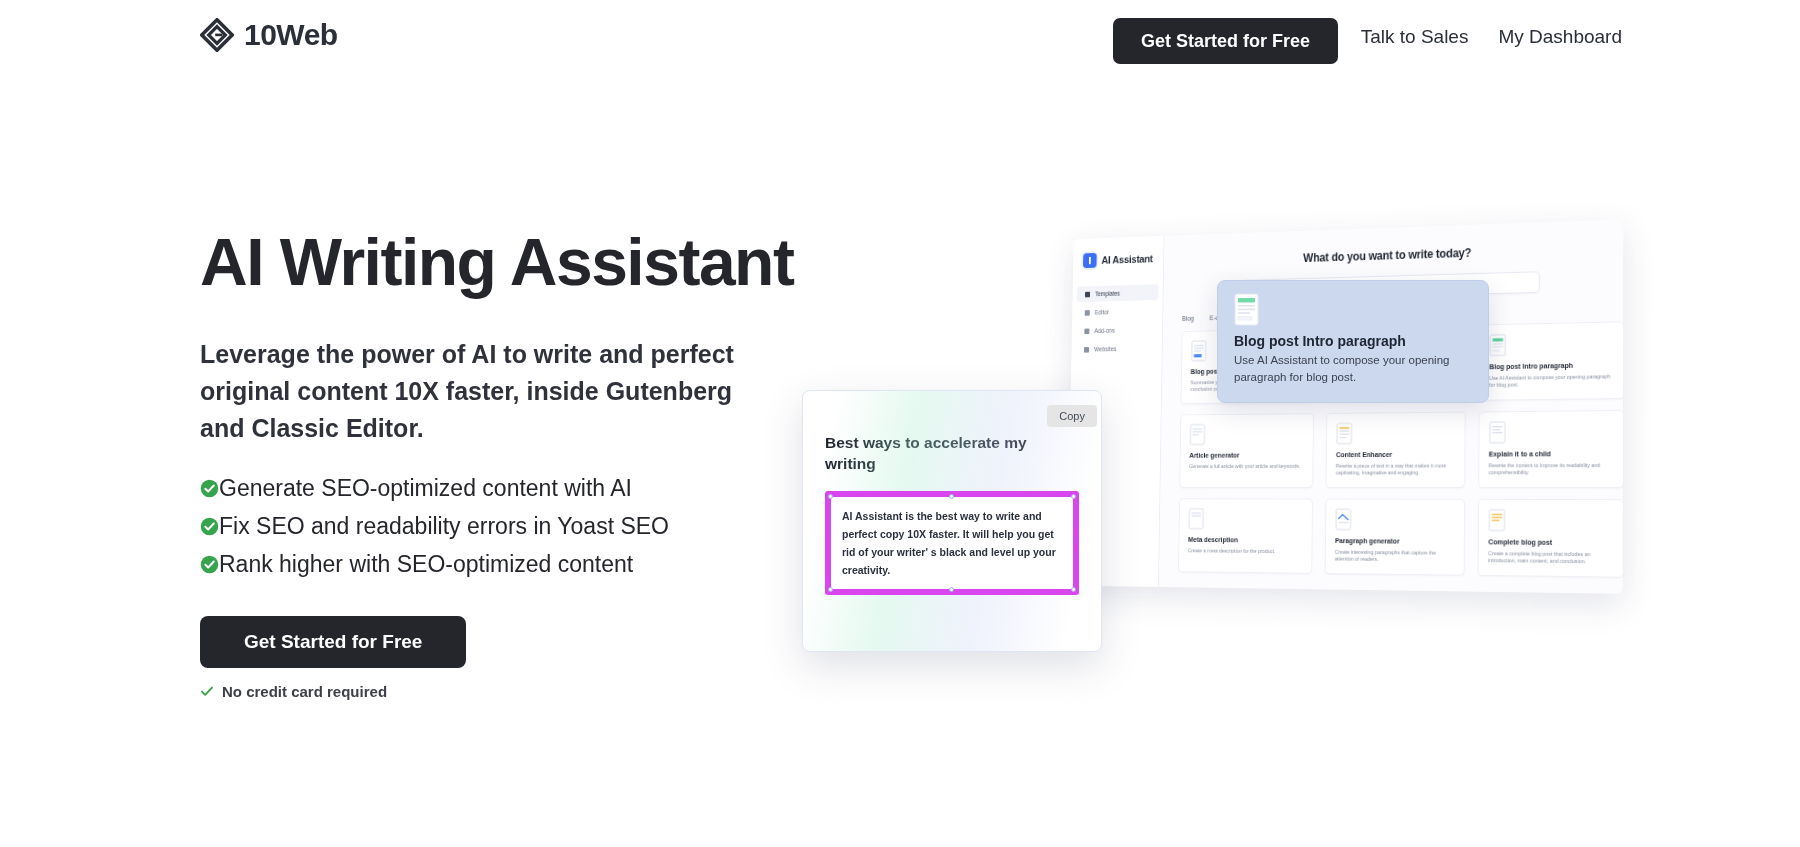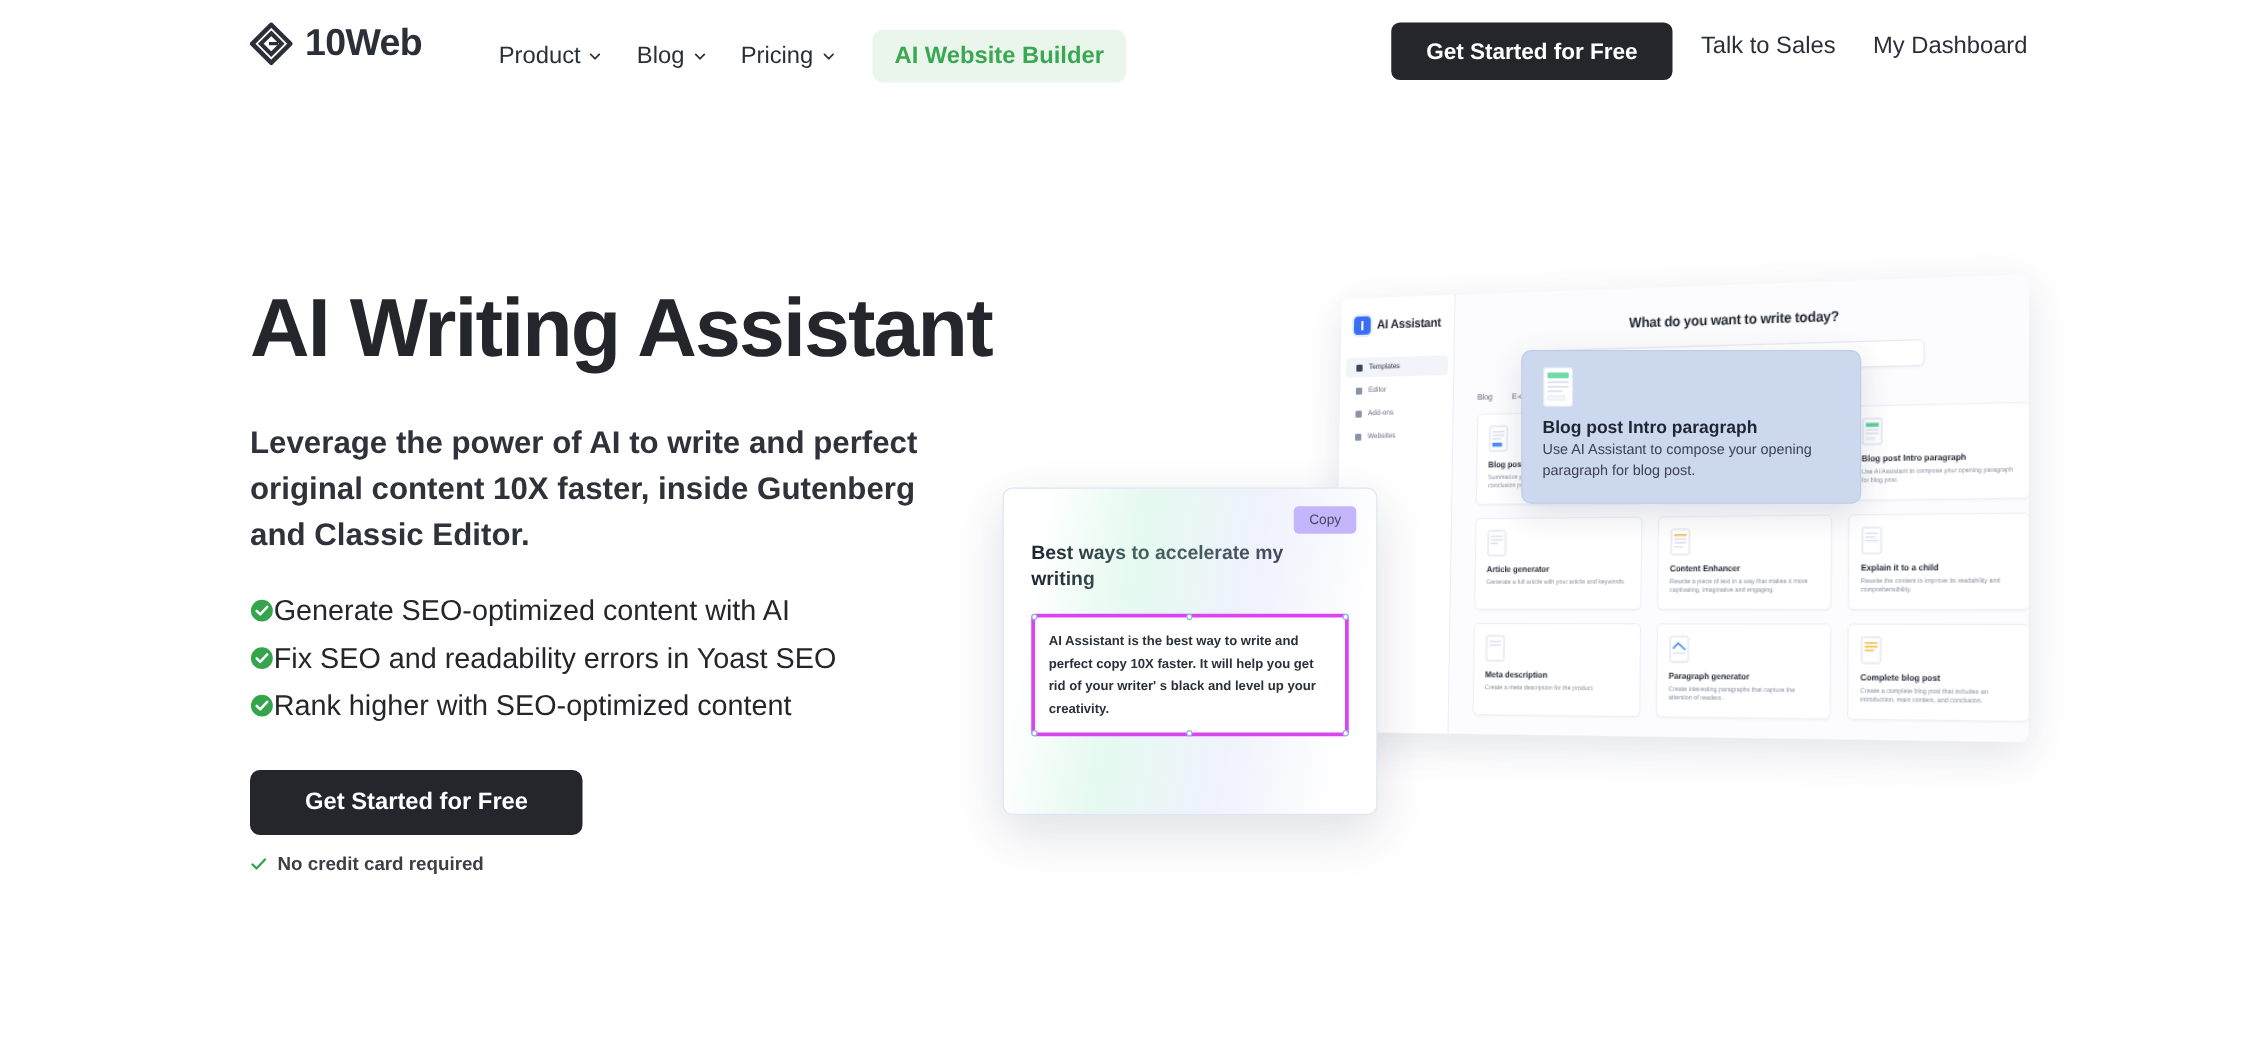--- a/index.html
+++ b/index.html
@@ -131,26 +131,26 @@
   .card-d { font-size:5.4px; color:#8990a1; line-height:1.45; }
 
   
   .editor-card {
     position: absolute; left: -78px; top: 190px; width: 300px; height: 262px;
     background:#ffffff; border:1px solid #dfe5f5; border-radius:8px;
     box-shadow: 0 14px 40px rgba(40,50,90,0.15);
     padding: 16px 22px; overflow:hidden;
   }
   .editor-copy {
-    position:absolute; right: 16px; top: 14px; background:#c4b5fd;
+    position:absolute; right: 4px; top: 14px; background:#e5e5e5;
     font-size: 11px; color:#454b59; padding: 5px 12px; border-radius: 4px;
   }
   .editor-title { margin-top: 26px; font-size: 15.5px; font-weight: 700; color:#1e2430; line-height:1.35; }
   .editor-box {
-    margin-top: 16px; border:3px solid #d946ef; border-radius:3px; padding: 10px 11px;
+    margin-top: 16px; border:6px solid #d946ef; border-radius:3px; padding: 10px 11px;
     position: relative; background:#fff;
   }
   .editor-box p { font-size: 10.5px; font-weight:600; color:#2a303c; line-height:1.72; }
   .handle { position:absolute; width:5px; height:5px; border:1px solid #9cb0e8; background:#fff; border-radius:50%; }
   .h-tl { left:-3px; top:-3px; } .h-tc { left:calc(50% - 3px); top:-3px; } .h-tr { right:-3px; top:-3px; }
   .h-bl { left:-3px; bottom:-3px; } .h-bc { left:calc(50% - 3px); bottom:-3px; } .h-br { right:-3px; bottom:-3px; }
   .editor-glow {
     position:absolute; left:0; right:0; top:0; bottom:0; pointer-events:none;
     background: linear-gradient(100deg, rgba(190,240,220,0.0) 10%, rgba(168,236,205,0.30) 34%, rgba(195,205,245,0.26) 62%, rgba(255,255,255,0) 90%);
   }
@@ -174,41 +174,20 @@
 
     <div class="logo-wrap">
       <svg class="logo-mark" viewBox="0 0 34 34">
         <path d="M17 1.8 L32.2 17 L17 32.2 L1.8 17 Z" fill="none" stroke="#2b2f38" stroke-width="3.6"></path>
         <path d="M17 8.6 L25.4 17 L17 25.4 L8.6 17 Z" fill="none" stroke="#2b2f38" stroke-width="3.2"></path>
         <rect x="15.2" y="15.6" width="7.2" height="2.6" fill="#2b2f38"></rect>
       </svg>
       <span class="logo-text">10Web</span>
     </div>
 
-    <div class="nav">
-      <div class="nav-item">
-        <span>Product</span>
-        <svg class="caret" viewBox="0 0 10 10">
-          <path d="M1.6 3.5 L5 7 L8.4 3.5" fill="none" stroke="#2b2f38" stroke-width="1.4" stroke-linecap="round" stroke-linejoin="round"></path>
-        </svg>
-      </div>
-      <div class="nav-item">
-        <span>Blog</span>
-        <svg class="caret" viewBox="0 0 10 10">
-          <path d="M1.6 3.5 L5 7 L8.4 3.5" fill="none" stroke="#2b2f38" stroke-width="1.4" stroke-linecap="round" stroke-linejoin="round"></path>
-        </svg>
-      </div>
-      <div class="nav-item">
-        <span>Pricing</span>
-        <svg class="caret" viewBox="0 0 10 10">
-          <path d="M1.6 3.5 L5 7 L8.4 3.5" fill="none" stroke="#2b2f38" stroke-width="1.4" stroke-linecap="round" stroke-linejoin="round"></path>
-        </svg>
-      </div>
-      <div class="pill">AI Website Builder</div>
-    </div>
 
     <div class="right-links">
       <span class="right-link">Talk to Sales</span>
       <span class="right-link">My Dashboard</span>
     </div>
 
     <button class="cta-top">Get Started for Free</button>
   </div>
 
   <div class="hero-left">

